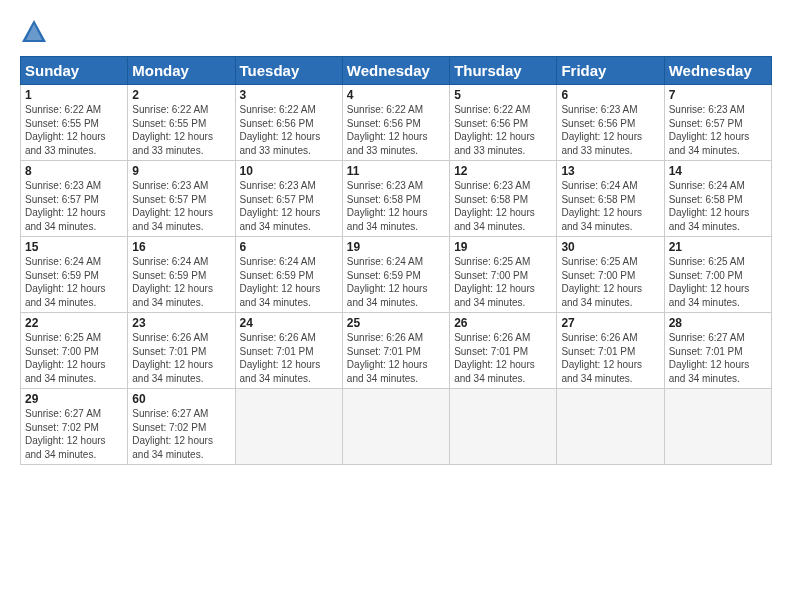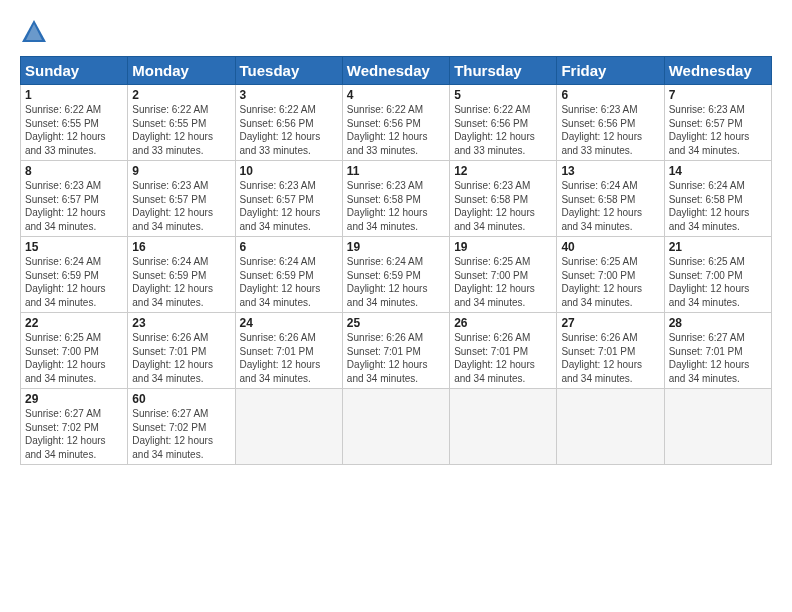--- a/index.html
+++ b/index.html
@@ -170,21 +170,21 @@
           <td><span class="day-num">15</span>
 <span class="day-info">Sunrise: 6:24 AM<br>Sunset: 6:59 PM<br>Daylight: 12 hours and 34 minutes.</span></td>
           <td><span class="day-num">16</span>
 <span class="day-info">Sunrise: 6:24 AM<br>Sunset: 6:59 PM<br>Daylight: 12 hours and 34 minutes.</span></td>
           <td><span class="day-num">6</span>
 <span class="day-info">Sunrise: 6:24 AM<br>Sunset: 6:59 PM<br>Daylight: 12 hours and 34 minutes.</span></td>
           <td><span class="day-num">19</span>
 <span class="day-info">Sunrise: 6:24 AM<br>Sunset: 6:59 PM<br>Daylight: 12 hours and 34 minutes.</span></td>
           <td><span class="day-num">19</span>
 <span class="day-info">Sunrise: 6:25 AM<br>Sunset: 7:00 PM<br>Daylight: 12 hours and 34 minutes.</span></td>
-          <td><span class="day-num">40</span>
+          <td><span class="day-num">30</span>
 <span class="day-info">Sunrise: 6:25 AM<br>Sunset: 7:00 PM<br>Daylight: 12 hours and 34 minutes.</span></td>
           <td><span class="day-num">21</span>
 <span class="day-info">Sunrise: 6:25 AM<br>Sunset: 7:00 PM<br>Daylight: 12 hours and 34 minutes.</span></td>
         </tr>
         <tr>
           <td><span class="day-num">22</span>
 <span class="day-info">Sunrise: 6:25 AM<br>Sunset: 7:00 PM<br>Daylight: 12 hours and 34 minutes.</span></td>
           <td><span class="day-num">23</span>
 <span class="day-info">Sunrise: 6:26 AM<br>Sunset: 7:01 PM<br>Daylight: 12 hours and 34 minutes.</span></td>
           <td><span class="day-num">24</span>

